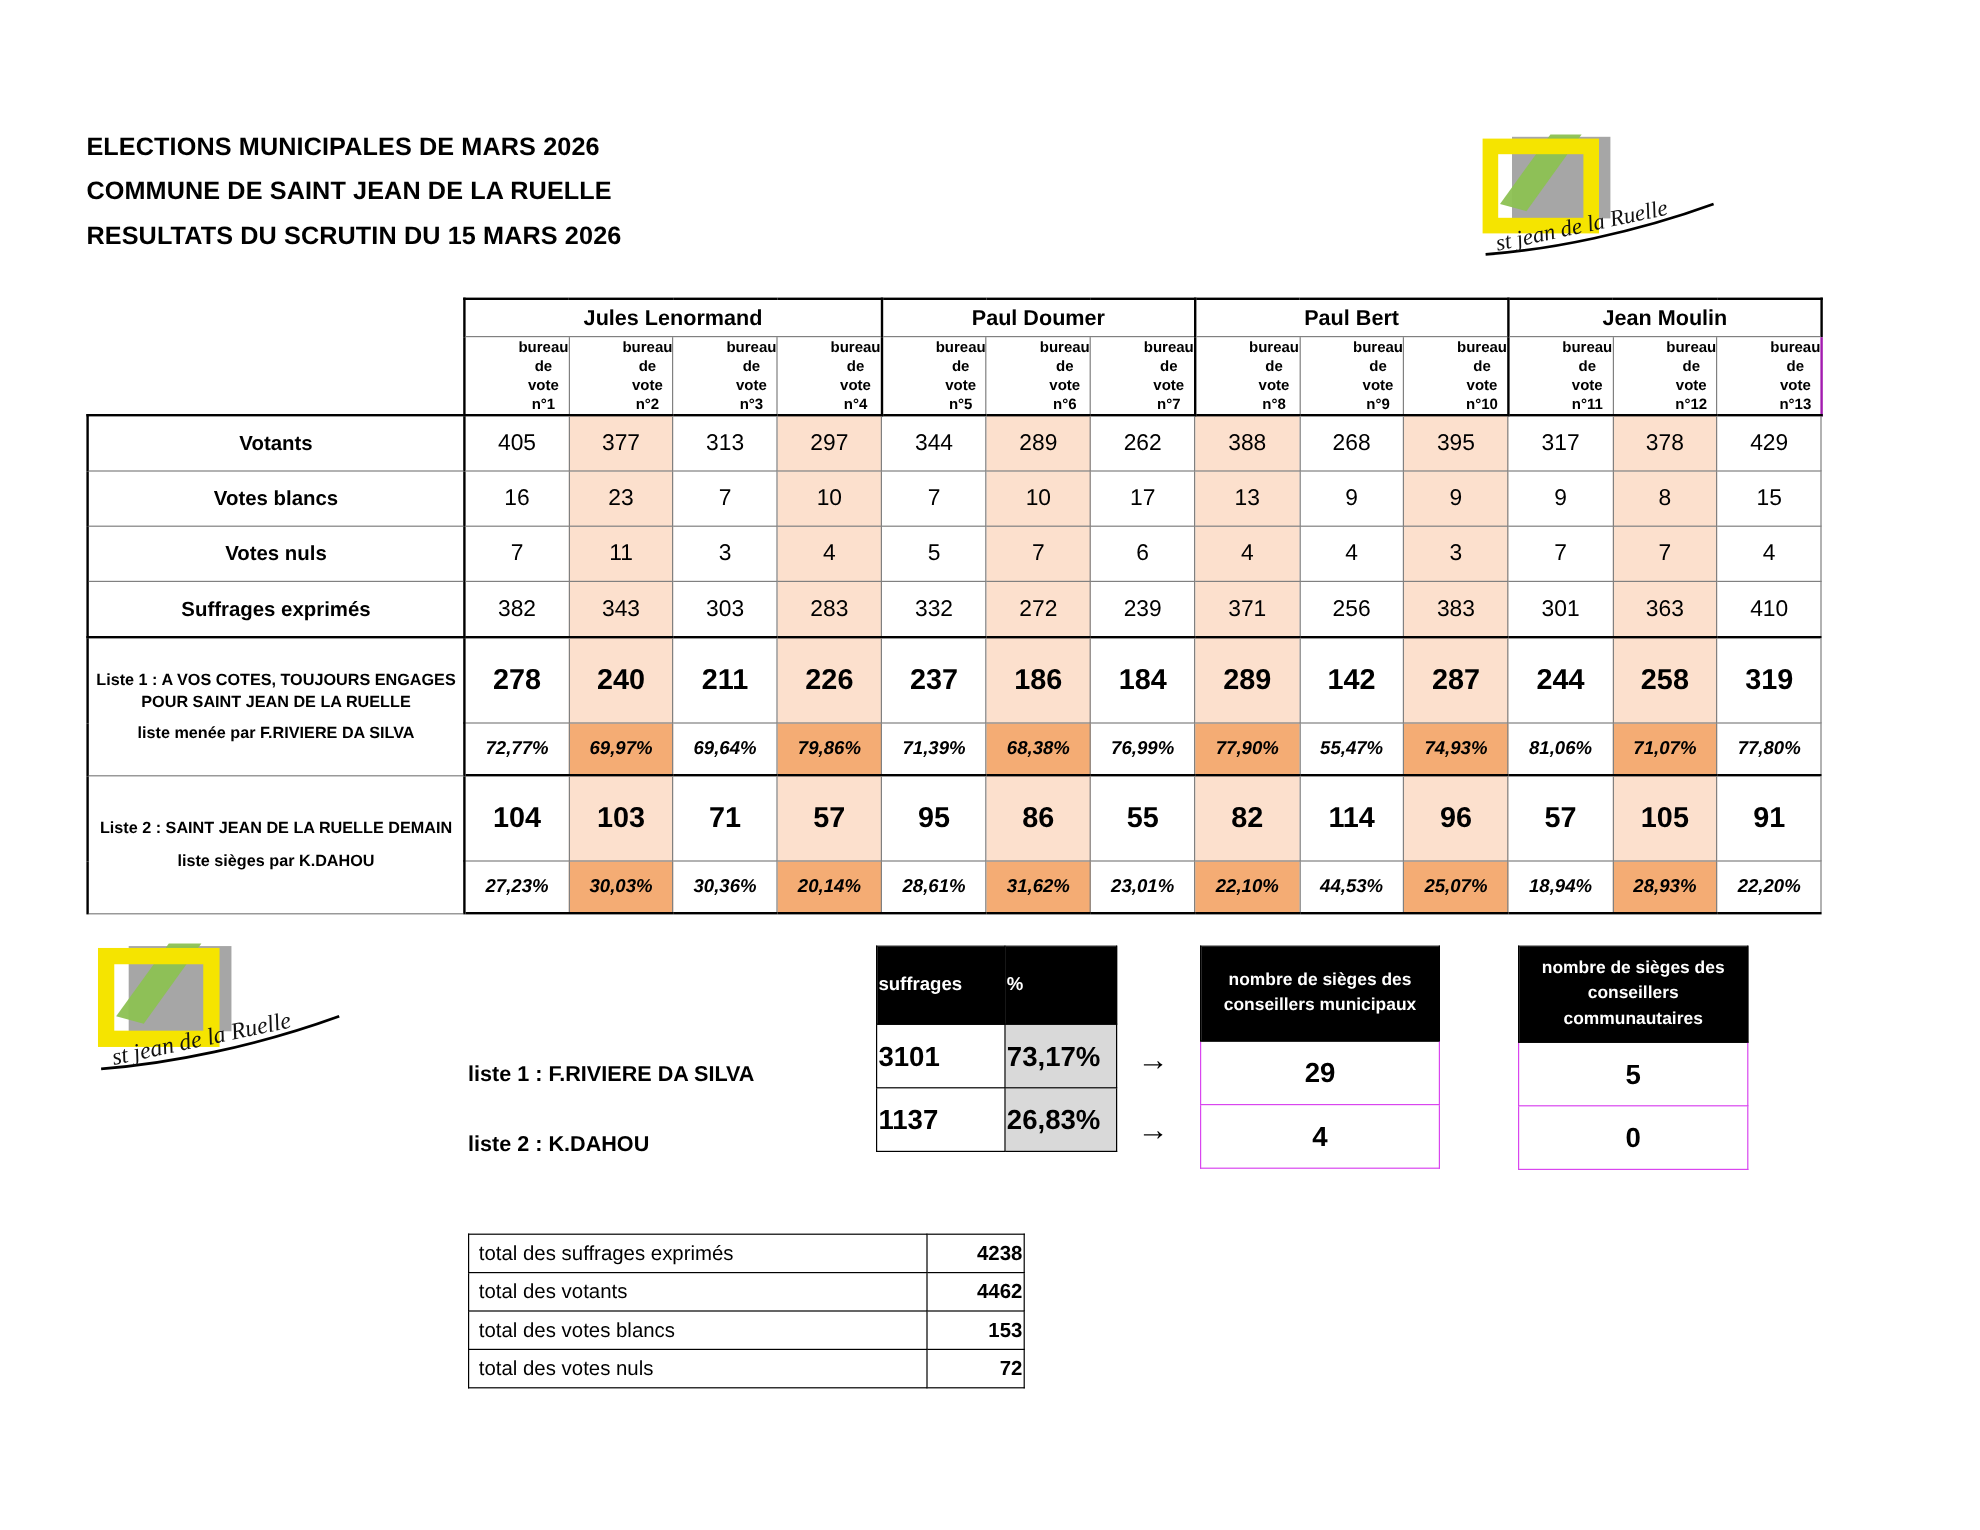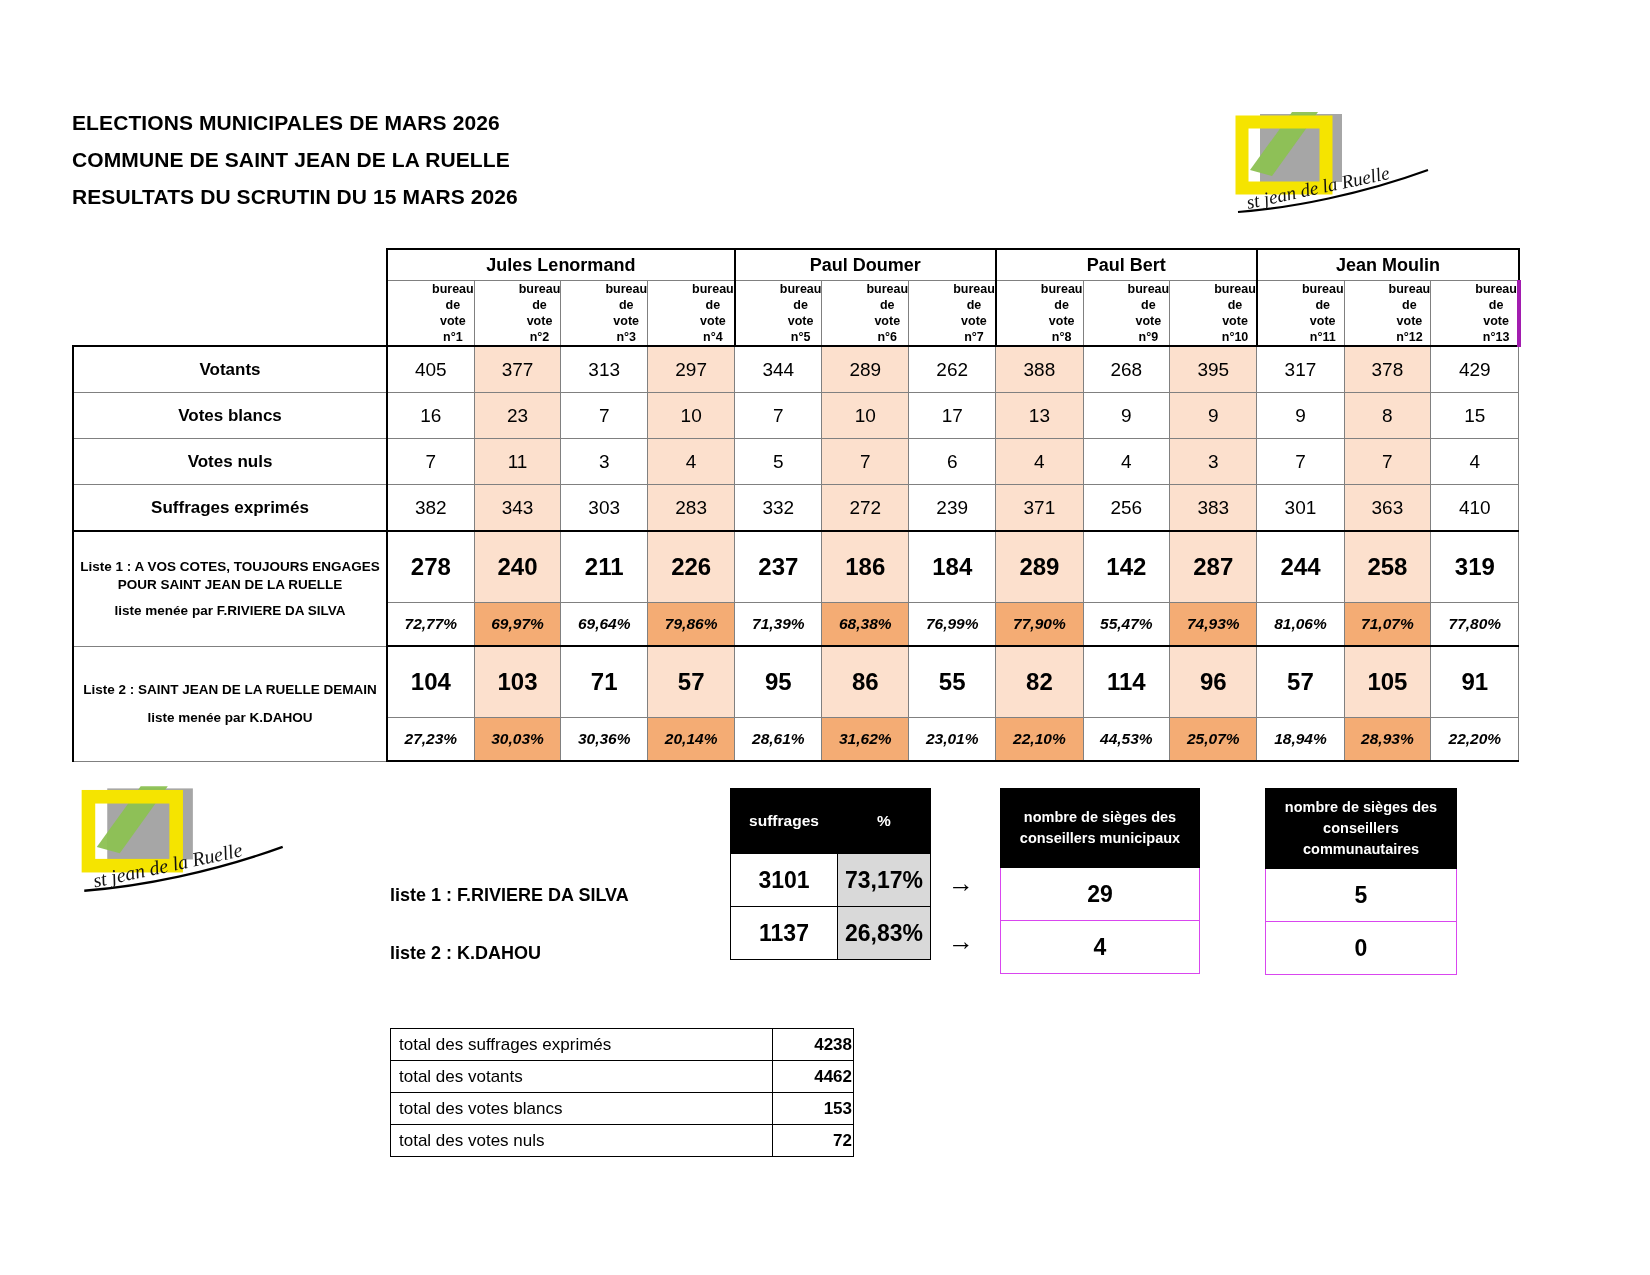--- a/index.html
+++ b/index.html
@@ -76,21 +76,21 @@
     font-size: 12.5px;
     font-weight: bold;
     line-height: 1.28;
     height: 42px;
     padding: 2px 1px;
     border-left: 1px solid #808080;
     border-right: 1px solid #808080;
   }
   .bv-hdr.grp-start { border-left: 2px solid #000; }
   .bv-hdr.grp-end { border-right: 2px solid #000; }
-  .bv-hdr.last { border-right: 4px solid #a21caf; border-radius: 17px; }
+  .bv-hdr.last { border-right: 2px solid #a21caf; border-radius: 17px; }
   .bv-hdr.botline { border-bottom: 2px solid #000; padding-left: 44px; }
 
   .rowlabel {
     font-size: 17px;
     font-weight: bold;
     text-align: center;
     padding: 6px 8px;
     border-left: 2px solid #000 !important;
     border-right: 2px solid #000 !important;
   }
@@ -146,21 +146,21 @@
 
   .votes-box {
     position: absolute;
     left: 340px;
     top: 0px;
   }
   table.votes {
     border-collapse: collapse;
     table-layout: fixed;
   }
-  table.votes td { border: 1px solid #000; text-align: center; }
+  table.votes td { border: 1px solid #000; }
   .vh {
     background: #000000;
     color: #ffffff;
     font-size: 15.5px;
     font-weight: bold;
     height: 62px;
     vertical-align: middle;
     border: 1px solid #000 !important;
   }
   .v-suf { width: 104px; }
@@ -401,21 +401,21 @@
         <td class="pct">55,47%</td>
         <td class="pct hl">74,93%</td>
         <td class="pct">81,06%</td>
         <td class="pct hl">71,07%</td>
         <td class="pct rightcap">77,80%</td>
       </tr>
 
       <tr>
         <td class="rowlabel small" rowspan="2">
           <div>Liste 2 : SAINT JEAN DE LA RUELLE DEMAIN</div>
-          <div style="margin-top:10px">liste menée par K.DAHOU</div>
+          <div style="margin-top:10px">liste sièges par K.DAHOU</div>
         </td>
         <td class="bignum">104</td>
         <td class="bignum hl">103</td>
         <td class="bignum">71</td>
         <td class="bignum hl">57</td>
         <td class="bignum">95</td>
         <td class="bignum hl">86</td>
         <td class="bignum">55</td>
         <td class="bignum hl">82</td>
         <td class="bignum">114</td>

